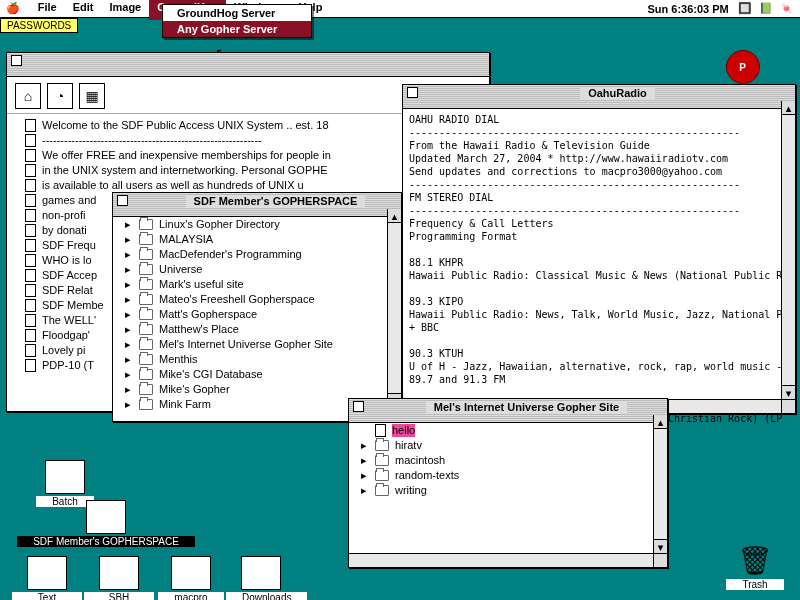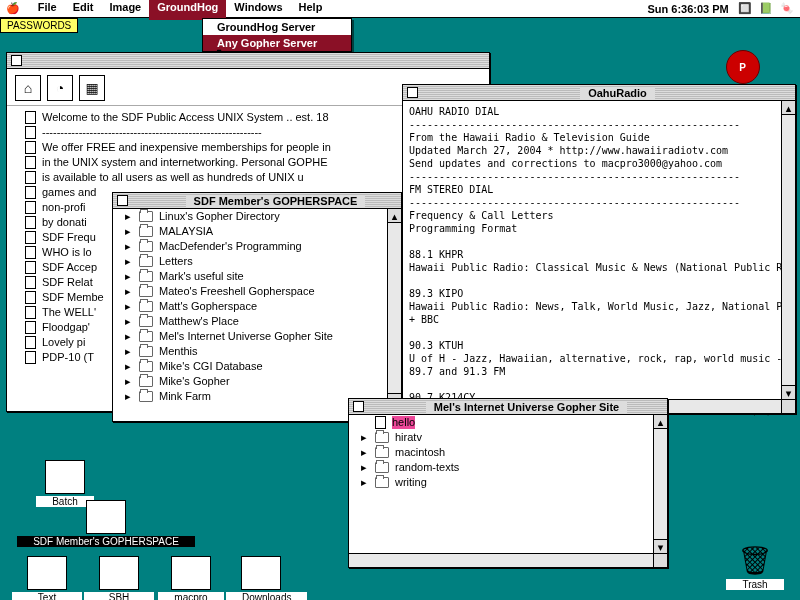--- a/index.html
+++ b/index.html
@@ -21,43 +21,42 @@
   font-weight: bold;
 }
 .menubar .apple { margin-right: 10px; }
 .menubar .item { padding: 0 8px; height: 22px; line-height: 18px; cursor: default; }
 .menubar .item.active { background: #8a1026; color: #fff; }
 .menubar .spacer { flex: 1; }
 .menubar .clock { padding: 0 6px; font-weight: bold; text-align: right; }
 .menubar .tray span { margin-left: 4px; }
 
 .dropdown {
-  position: absolute; top: 18px; left: 162px;
+  position: absolute; top: 4px; left: 162px;
   background: #fff; border: 1px solid #000;
   box-shadow: 2px 2px 0 rgba(0,0,0,.5);
   min-width: 150px;
-  margin-left: 40px;
 }
 .dropdown .mi { padding: 2px 14px; font-weight: bold; }
 .dropdown .mi.hot { background: #8a1026; color: #fff; }
 .cursor { position: absolute; top: 45px; left: 215px; font-size: 14px; pointer-events: none; }
 
 .pw-strip {
   position: absolute; top: 18px; left: 0;
   background: #ffff66; border: 1px solid #000;
   font-size: 10px; padding: 1px 6px;
 }
 
 .macwin {
   position: absolute; background: #fff;
   border: 1px solid #000;
   box-shadow: 1px 1px 0 #000;
 }
 .macwin .titlebar {
-  height: 16px; background: #ddd;
+  height: 24px; background: #ddd;
   background-image: repeating-linear-gradient(#ddd 0 1px, #bbb 1px 2px);
   border-bottom: 1px solid #000;
   text-align: center; font-weight: bold;
   line-height: 16px; position: relative; padding-left: 37px;
 }
 .macwin .titlebar .closebox {
   position: absolute; left: 4px; top: 2px;
   width: 11px; height: 11px; background: #fff; border: 1px solid #000;
 }
 .macwin .titlebar .title { background: #ddd; padding: 0 8px; }
@@ -248,21 +247,21 @@
         <span class="label">MALAYSIA</span>
       </div>
       <div class="row">
         <span class="tri">▸</span>
         <span class="foldericon"></span>
         <span class="label">MacDefender's Programming</span>
       </div>
       <div class="row">
         <span class="tri">▸</span>
         <span class="foldericon"></span>
-        <span class="label">Letters</span>
+        <span class="label">Universe</span>
       </div>
       <div class="row">
         <span class="tri">▸</span>
         <span class="foldericon"></span>
         <span class="label">Mark's useful site</span>
       </div>
       <div class="row">
         <span class="tri">▸</span>
         <span class="foldericon"></span>
         <span class="label">Mateo's Freeshell Gopherspace</span>

